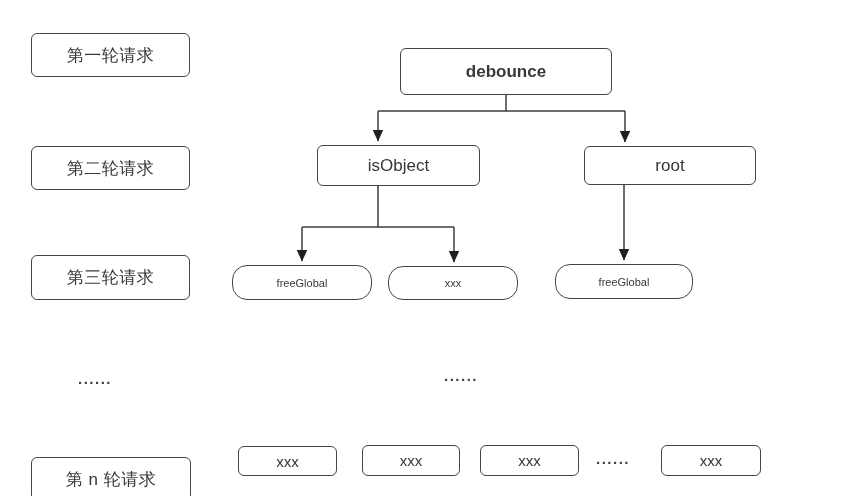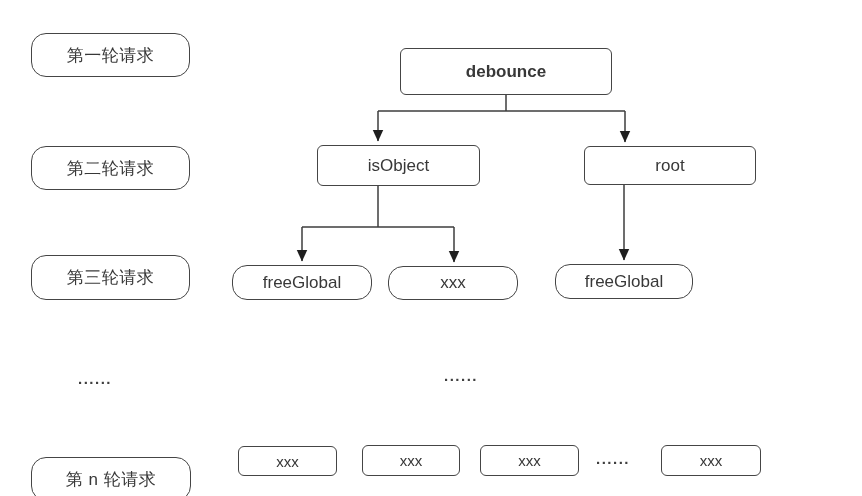--- a/index.html
+++ b/index.html
@@ -26,23 +26,23 @@
     box-sizing: border-box;
     border: 1.5px solid #454545;
     border-radius: 6px;
     background: #ffffff;
     display: flex;
     align-items: center;
     justify-content: center;
     color: #383838;
     white-space: nowrap;
   }
-  .cn-label { font-size: 17px; letter-spacing: 0.5px; border-radius: 15px; }
+  .cn-label { font-size: 17px; letter-spacing: 0.5px; }
   .node-lg  { font-size: 17px; }
-  .node-md  { font-size: 17px; border-radius: 15px; }
+  .node-md  { font-size: 11px; border-radius: 15px; }
   .node-sm  { font-size: 15px; }
   .ellipsis {
     position: absolute;
     color: #3f3f3f;
     font-size: 15px;
     font-weight: 700;
     letter-spacing: 1.5px;
     line-height: 1;
   }
 </style>

